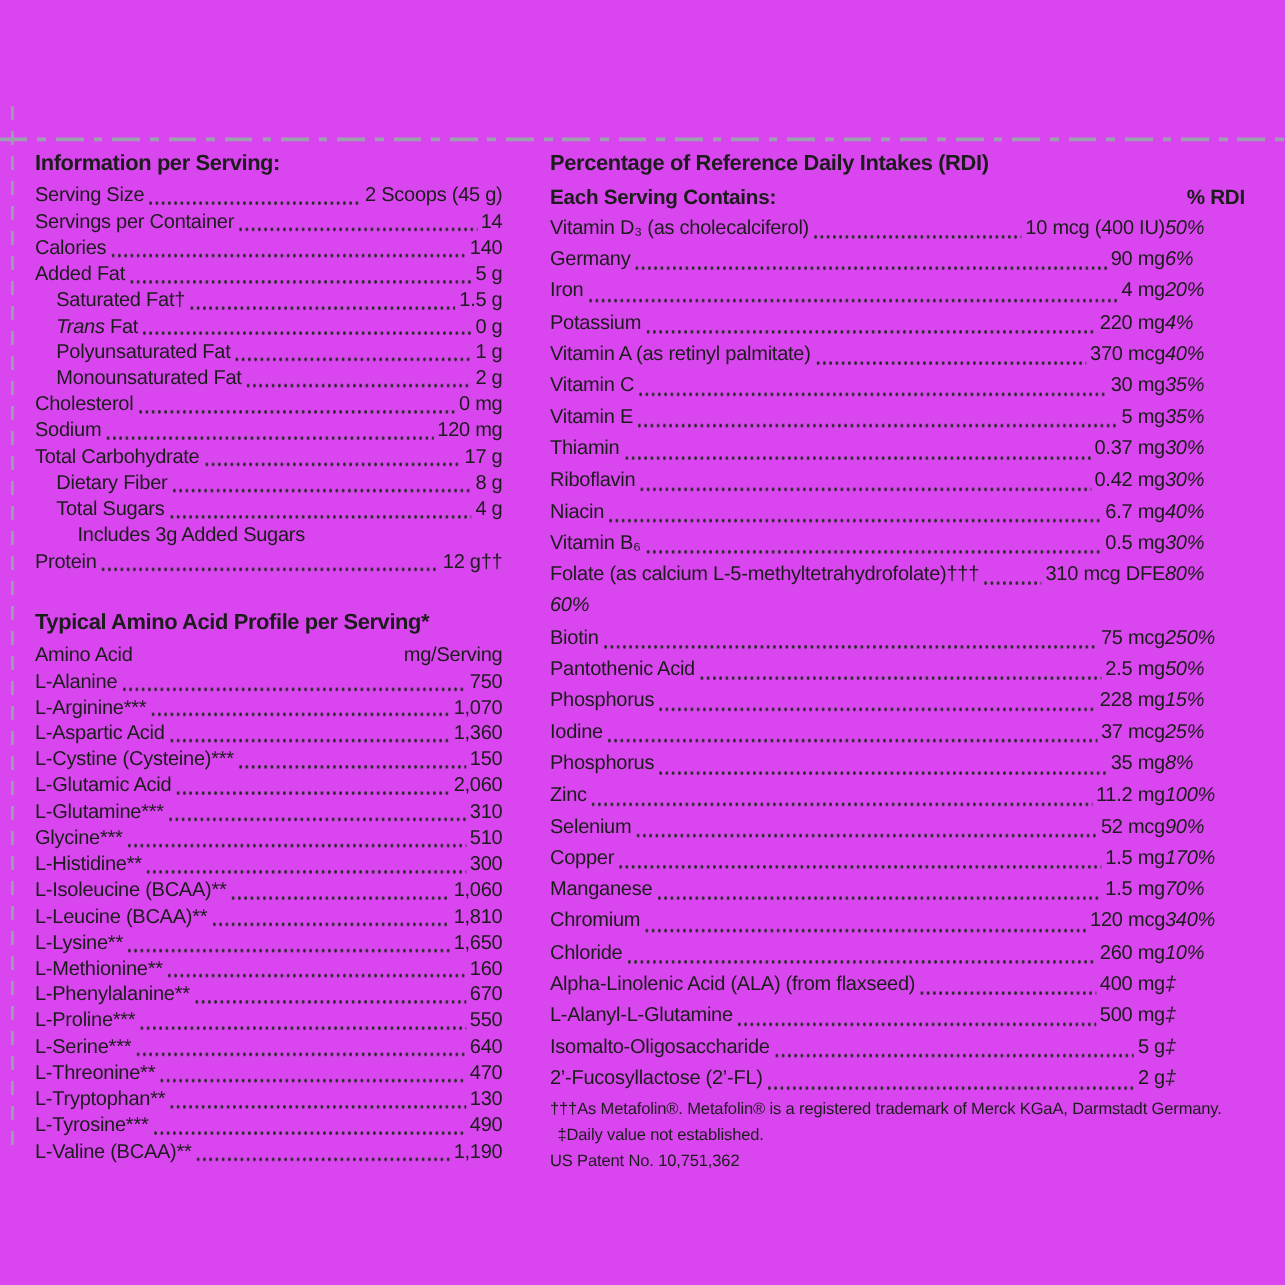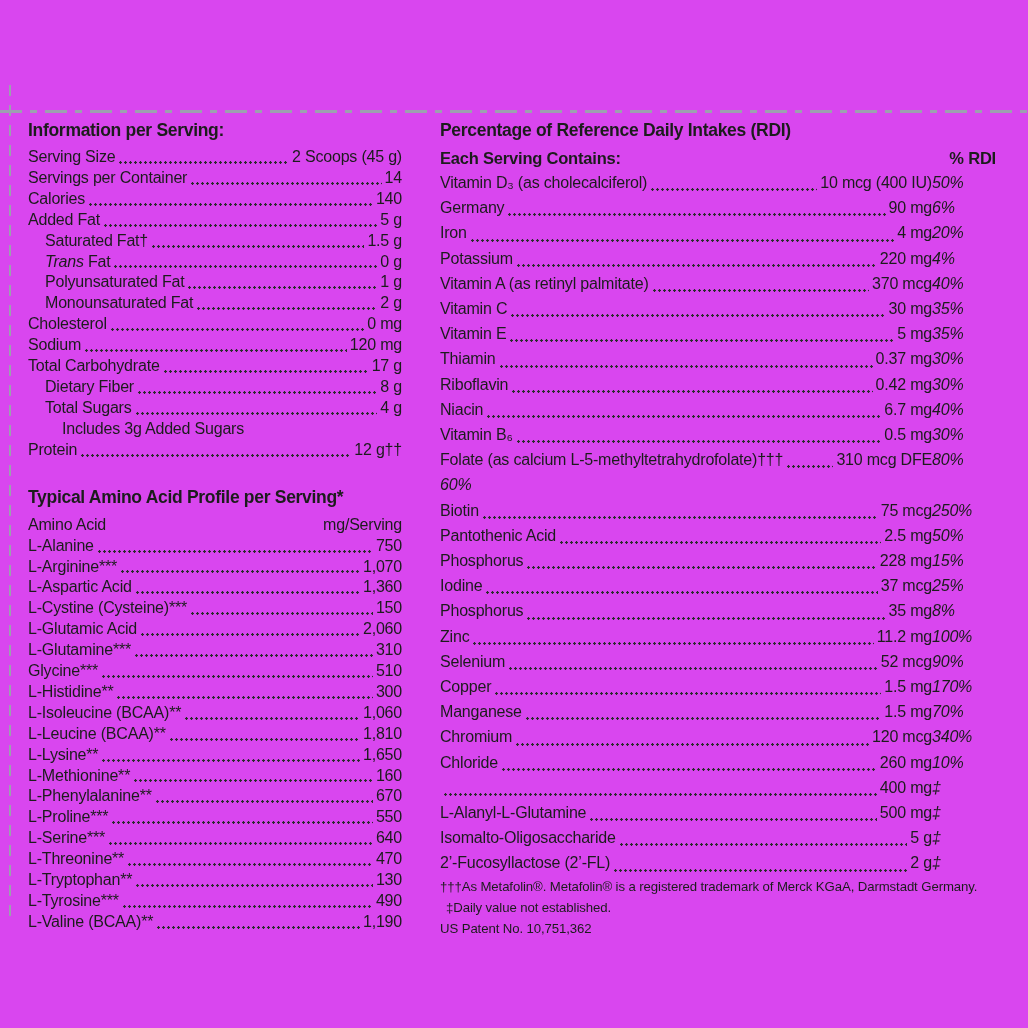--- a/index.html
+++ b/index.html
@@ -436,20 +436,21 @@
         <div class="rrow">
           <div class="rmain">
             <span class="lbl">Chloride</span>
             <span class="leader"></span>
             <span class="val">260 mg</span>
           </div>
           <span class="rdi">10%</span>
         </div>
         <div class="rrow">
           <div class="rmain">
+            <span class="lbl">Alpha-Linolenic Acid (ALA) (from flaxseed)</span>
             <span class="leader"></span>
             <span class="val">400 mg</span>
           </div>
           <span class="rdi">‡</span>
         </div>
         <div class="rrow">
           <div class="rmain">
             <span class="lbl">L-Alanyl-L-Glutamine</span>
             <span class="leader"></span>
             <span class="val">500 mg</span>

